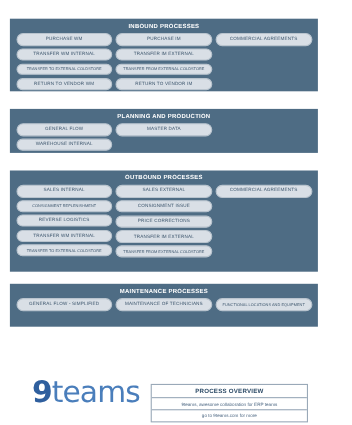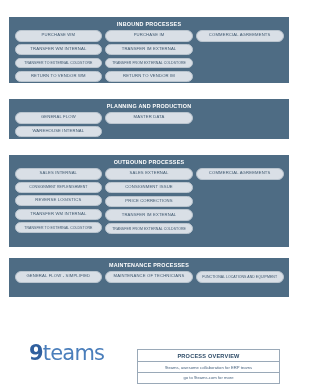--- a/index.html
+++ b/index.html
@@ -99,21 +99,21 @@
     position: absolute;
     left: 0;
     top: 338px;
     width: 298px;
     height: 48px;
   }
   .logo {
     position: absolute;
     left: 29px;
     top: 5px;
-    font-size: 21px;
+    font-size: 27px;
     line-height: 1;
     letter-spacing: -0.8px;
     color: #4a7ebb;
     font-family: "DejaVu Sans", sans-serif;
   }
   .logo .nine {
     font-weight: bold;
     color: #2f5f9e;
   }
   .logo .word {

